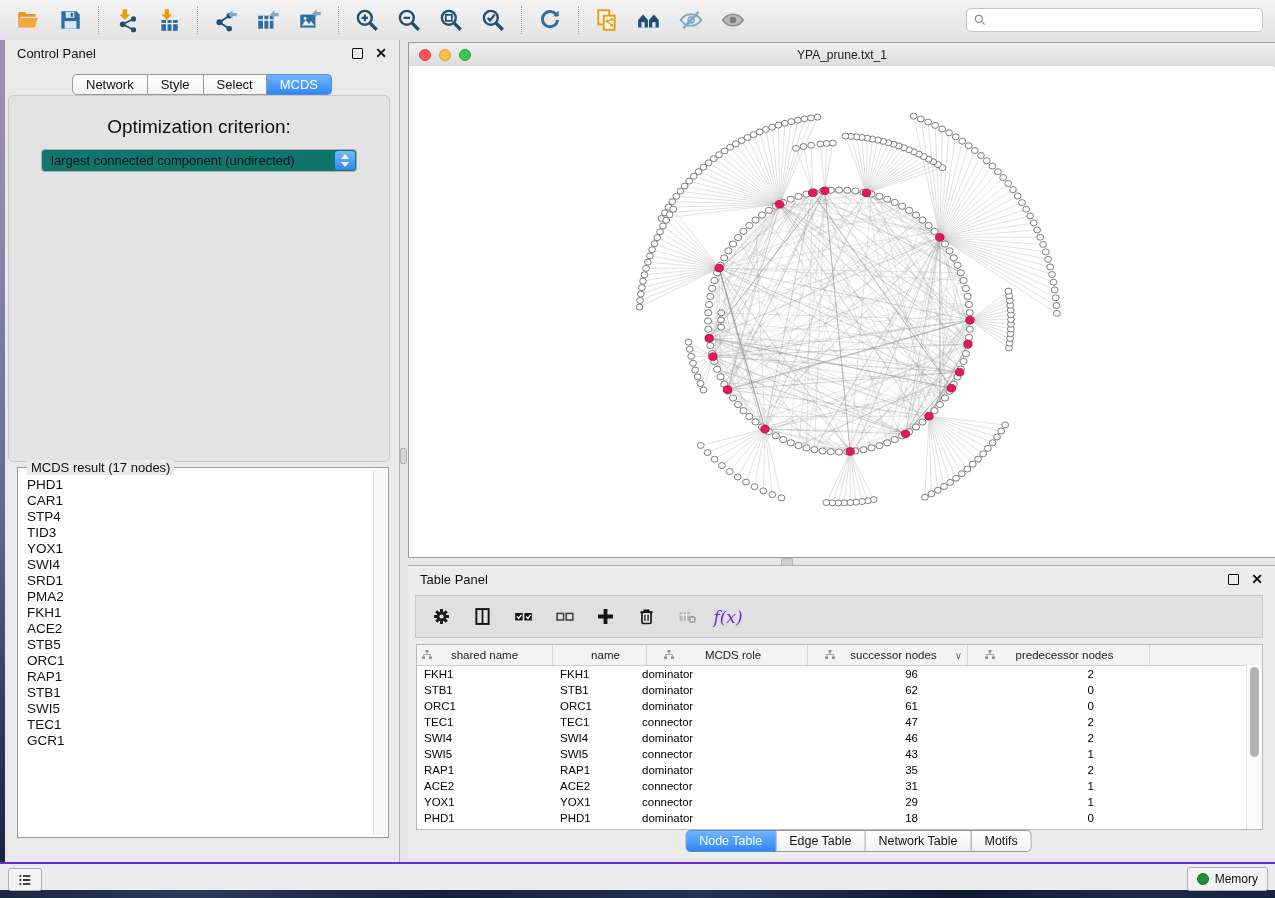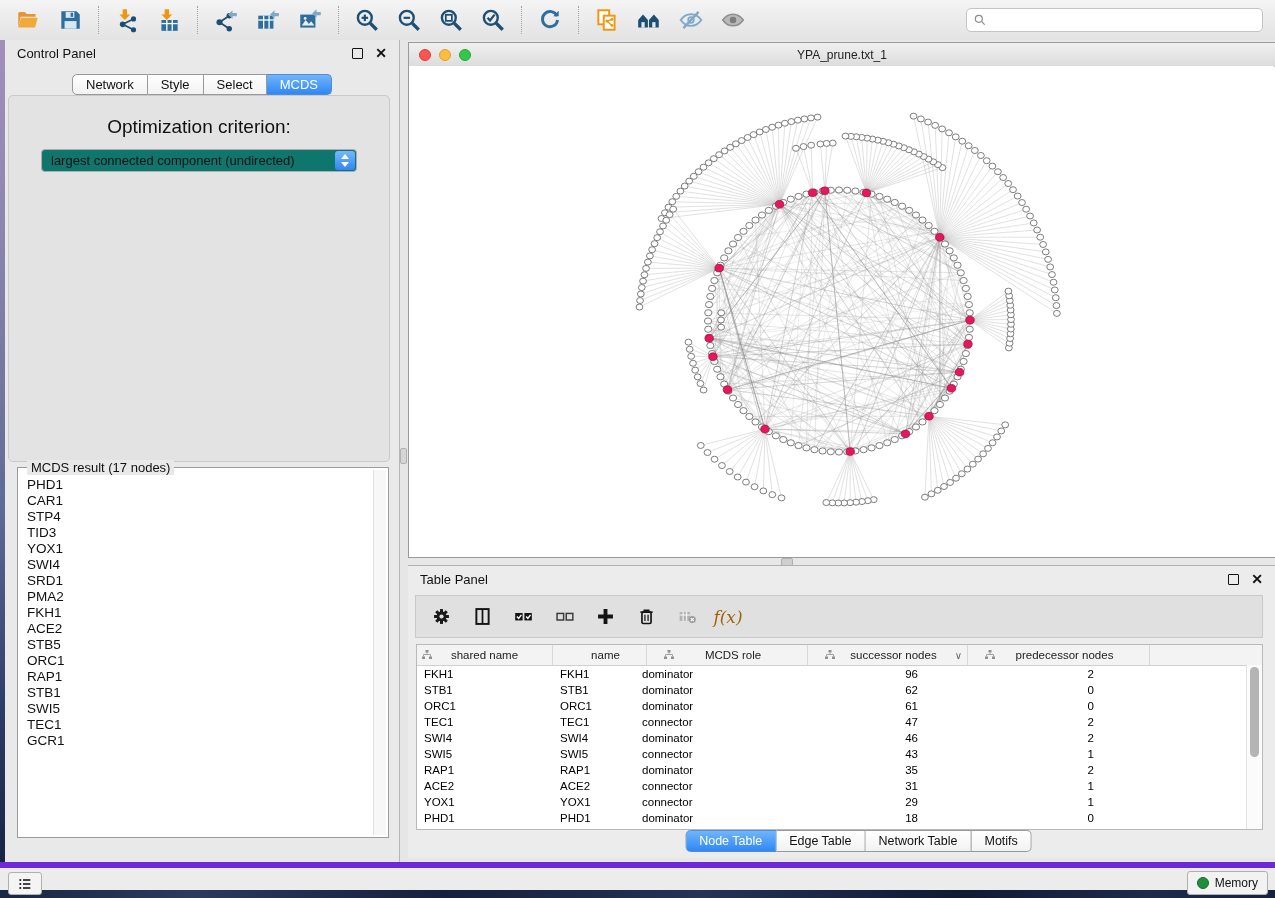--- a/index.html
+++ b/index.html
@@ -74,37 +74,37 @@
   .light.green{background:#34c84a;border:1px solid #27a437;}
   .net-title{position:absolute;left:0;right:0;text-align:center;font-size:12px;color:#222;}
   .net-canvas{position:absolute;left:0;top:23px;width:865px;height:491px;background:#fff;}
   
   .table-panel{position:absolute;left:408px;top:565px;width:867px;height:293px;background:#ececec;
     border-top:1px solid #b0b0b0;box-sizing:border-box;}
   .tp-toolbar{position:absolute;left:7px;width:848px;top:29px;height:43px;background:#e0e0e0;
     border:1px solid #c9c9c9;box-sizing:border-box;display:flex;align-items:center;gap:17px;padding:0 13px;}
   .tp-toolbar .tbi{width:24px;height:24px;display:flex;align-items:center;justify-content:center;}
   .tp-toolbar .tbi svg{width:21px;height:21px;}
-  .fx-label{font-family:"DejaVu Serif",serif;font-style:italic;font-size:17px;color:#a16207;}
+  .fx-label{font-family:"DejaVu Serif",serif;font-style:italic;font-size:17px;color:#6d28d9;}
   .tp-table{position:absolute;left:8px;width:847px;top:78px;height:186px;background:#fff;
     border:1px solid #b9b9b9;box-sizing:border-box;overflow:hidden;font-size:11.5px;}
   .t-head{display:flex;height:20px;background:#f3f3f3;border-bottom:1px solid #cfcfcf;gap:12px;}
   .t-hcell{position:relative;display:flex;align-items:center;justify-content:center;
     border-right:1px solid #d8d8d8;box-sizing:border-box;color:#222;font-size:11.5px;}
   .t-hcell .attr-ic{position:absolute;left:4px;top:4px;width:12px;height:12px;}
   .t-hcell .sort{position:absolute;right:5px;color:#666;font-size:10px;}
   .t-row{display:flex;height:16px;align-items:center;color:#000;}
   .t-cell{box-sizing:border-box;padding:0 7px;white-space:nowrap;overflow:hidden;}
   .t-cell.num{text-align:right;}
   .t-scroll{position:absolute;right:0;top:20px;bottom:0;width:15px;background:#fbfbfb;border-left:1px solid #e3e3e3;}
   .t-thumb{position:absolute;left:3px;top:2px;width:9px;height:90px;background:#b4b4b4;border-radius:5px;}
   .tp-tabs{position:absolute;left:50%;transform:translateX(-50%);top:264px;margin-left:17px;}
   .tp-tabs .seg-tab{font-size:12.5px;padding:3px 13px;}
   
-  .status-bar{position:absolute;left:0;top:862px;width:1275px;height:28px;background:#ececec;border-top:6px solid #6d28d9;box-sizing:border-box;}
+  .status-bar{position:absolute;left:0;top:862px;width:1275px;height:28px;background:#ececec;border-top:2px solid #6d28d9;box-sizing:border-box;}
   .sb-left{position:absolute;left:8px;top:4px;width:32px;height:21px;background:#f4f4f4;border:1px solid #b0b0b0;
     border-radius:3px;display:flex;align-items:center;justify-content:center;}
   .sb-left svg{width:16px;height:16px;}
   .memory-btn{position:absolute;right:7px;top:3px;height:22px;padding:0 9px;background:#f2f2f2;border:1px solid #b0b0b0;
     border-radius:3px;display:flex;align-items:center;gap:6px;font-size:12px;color:#111;}
   .memory-dot{width:12px;height:12px;border-radius:50%;background:#1f8f3a;border:1px solid #14702a;box-sizing:border-box;}
 </style>
 </head>
 <body>
 

